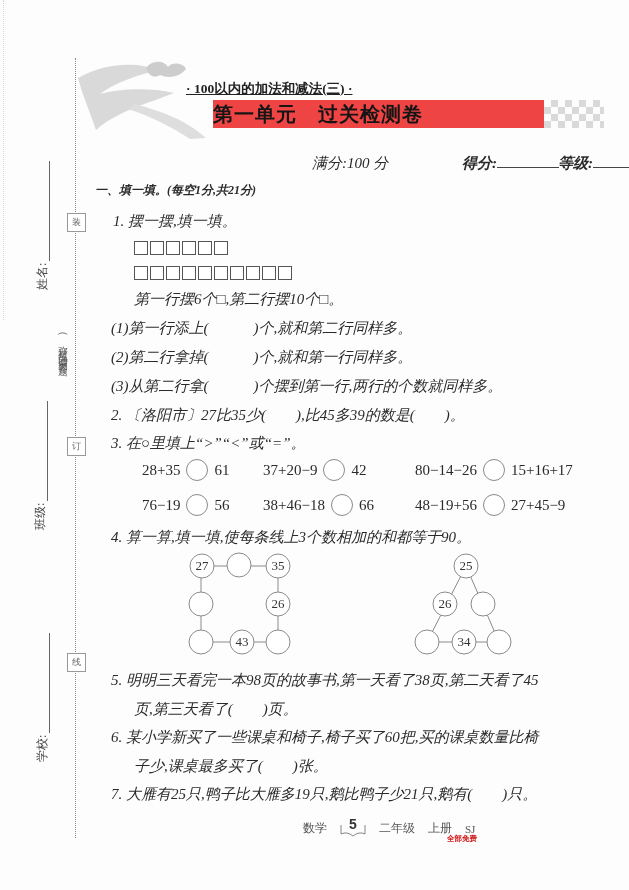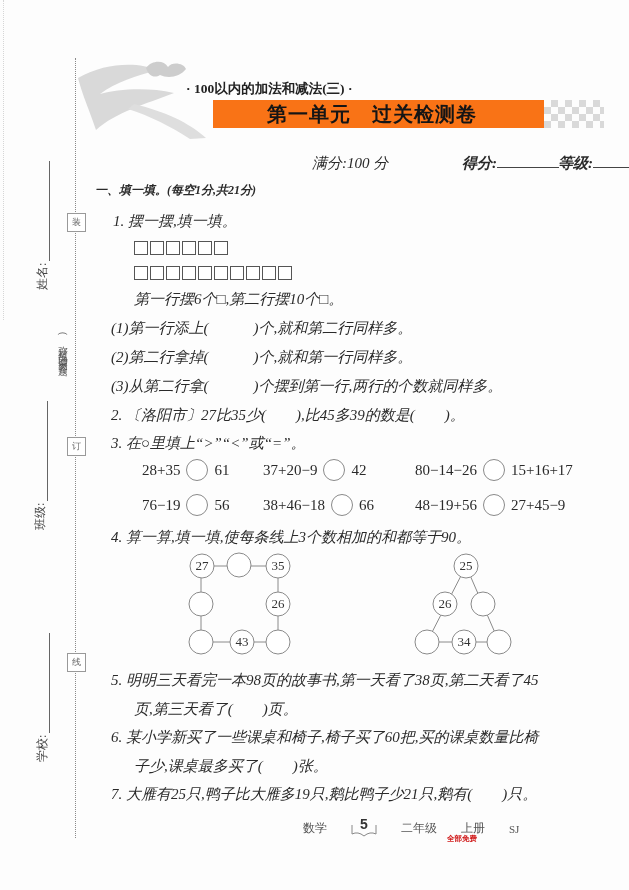--- a/index.html
+++ b/index.html
@@ -14,41 +14,41 @@
   .bind-box{position:absolute;left:67px;width:17px;height:17px;border:1px solid #999;background:#fff;
             font-size:9px;line-height:17px;text-align:center;color:#666;z-index:3;}
   .side-label{position:absolute;transform:rotate(-90deg);transform-origin:left top;
               font-size:12px;color:#444;}
   .side-line{display:inline-block;width:100px;border-bottom:1px solid #666;height:12px;
              vertical-align:middle;margin-left:2px;}
   .seal-note{position:absolute;left:56px;top:332px;writing-mode:vertical-rl;
              font-size:9.5px;letter-spacing:3px;color:#555;}
   
   .ribbon{position:absolute;left:76px;top:60px;}
-  .series{position:absolute;left:186px;top:80px;font-size:13.5px;font-weight:bold;color:#222;}
-  .band{position:absolute;left:213px;top:100px;width:331px;height:28px;background:#f97316;
-        display:flex;align-items:center;justify-content:flex-end;padding-right:67px;box-sizing:border-box;}
+  .series{position:absolute;left:186px;top:80px;font-size:13.5px;font-weight:bold;color:#222;text-decoration:underline;}
+  .band{position:absolute;left:213px;top:100px;width:331px;height:28px;background:#ef4444;
+        display:flex;align-items:center;justify-content:flex-start;padding-right:67px;box-sizing:border-box;}
   .band-title{font-size:20px;font-weight:bold;color:#151515;letter-spacing:1px;
               font-family:"Liberation Sans","DejaVu Sans",sans-serif;}
   .checker{position:absolute;left:544px;top:100px;width:60px;height:28px;
      background-image:linear-gradient(45deg,#d9d9d9 25%,transparent 25%,transparent 75%,#d9d9d9 75%),
                       linear-gradient(45deg,#d9d9d9 25%,transparent 25%,transparent 75%,#d9d9d9 75%);
      background-size:14px 14px;background-position:0 0,7px 7px;}
   .score-u{display:inline-block;border-bottom:1px solid #444;height:13px;vertical-align:baseline;}
   
   .sq{display:inline-block;width:12px;height:12px;border:1px solid #555;margin-right:2px;background:#fff;}
   .cmp{position:absolute;display:flex;align-items:center;font-size:15px;}
   .cmp-circle{display:inline-block;width:20px;height:20px;border:1px solid #8a8a8a;border-radius:50%;
               margin:0 6px;background:#fff;}
   .dgm{position:absolute;}
   .dgm line{stroke:#8a8a8a;stroke-width:1;}
   .dgm circle{fill:#fff;stroke:#8a8a8a;stroke-width:1;}
   .dgm text{font-size:13px;fill:#333;font-family:"Liberation Serif",serif;text-anchor:middle;}
   
-  .footer{position:absolute;left:303px;top:818px;display:flex;align-items:center;gap:24px;
+  .footer{position:absolute;left:303px;top:818px;display:flex;align-items:center;gap:13px;
           font-size:12px;color:#555;}
   .book{position:relative;width:26px;height:21px;display:inline-block;}
   .book svg{position:absolute;left:0;bottom:0;}
   .book .num{position:absolute;left:0;top:-2px;width:100%;text-align:center;
              font-family:"Liberation Sans",sans-serif;font-weight:bold;font-size:14px;color:#333;}
   
   .wm{position:absolute;left:447px;top:834px;width:182px;}
   .wm-top{display:flex;align-items:center;}
   .wm-tag{font-size:7.5px;color:#d01818;font-weight:bold;margin-right:1px;line-height:10px;
           font-family:"Liberation Sans",sans-serif;}

